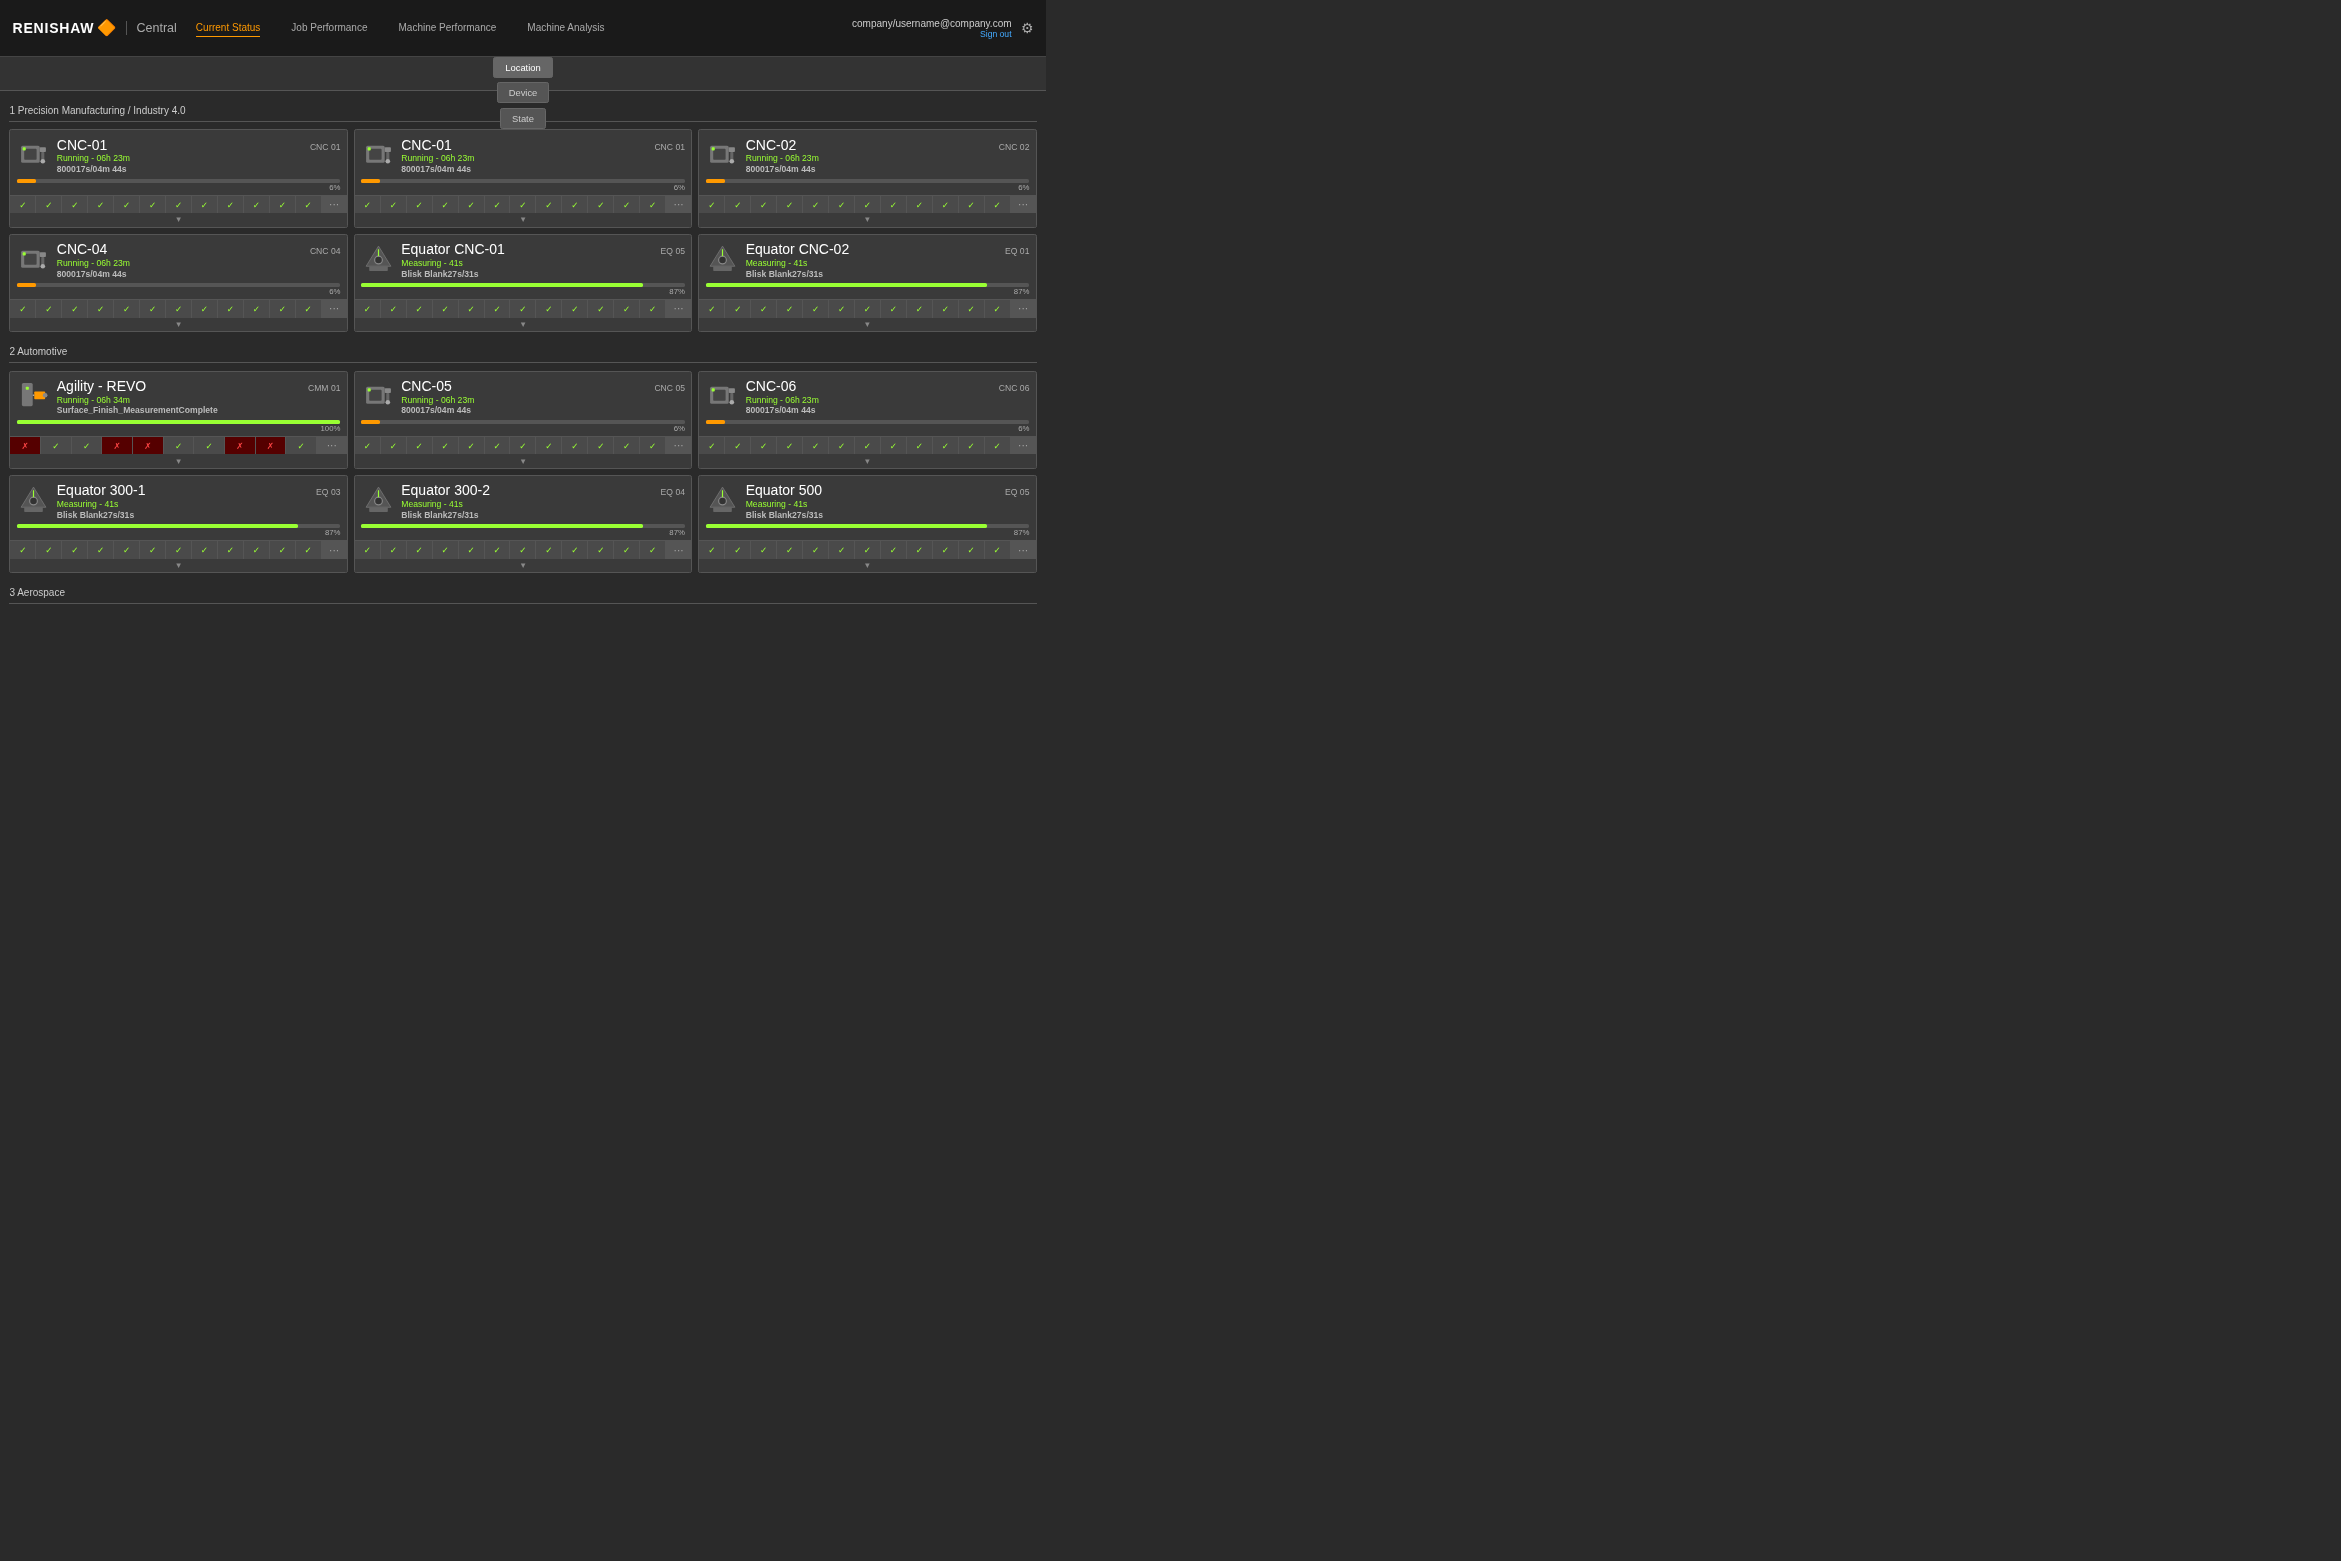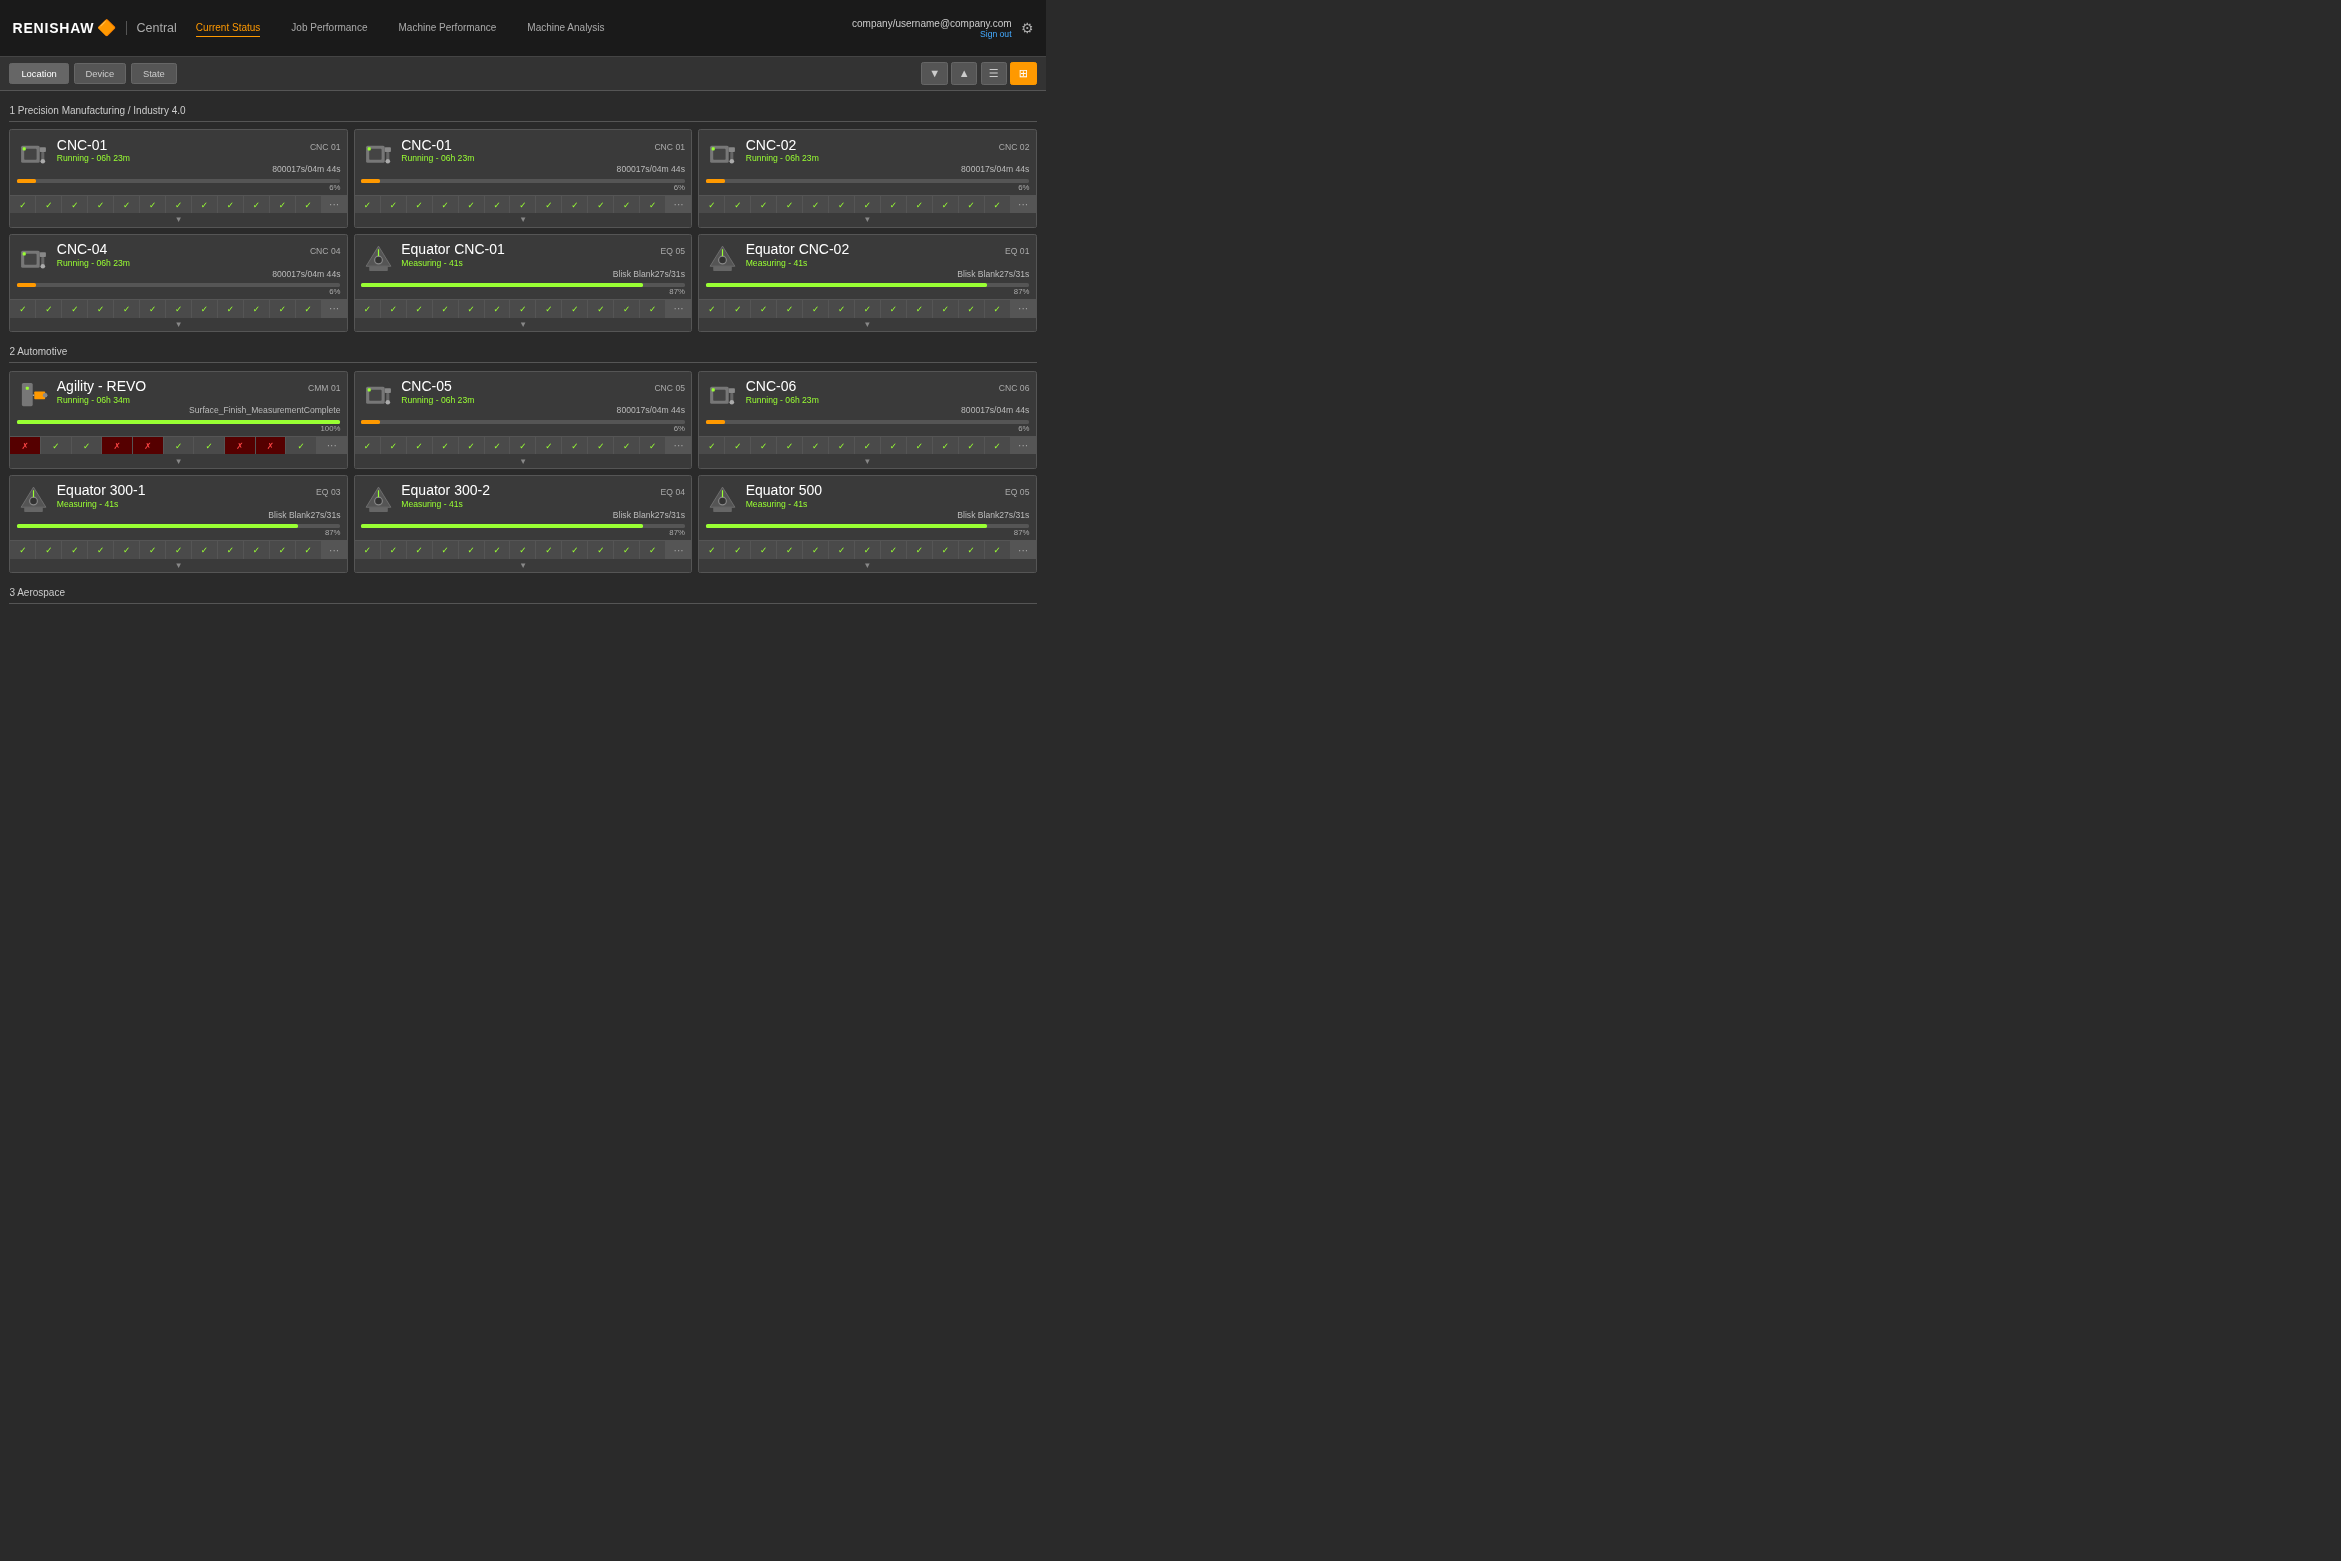--- a/index.html
+++ b/index.html
@@ -83,20 +83,21 @@
 
     
     .toolbar {
       background: #333;
       height: 34px;
       display: flex;
       align-items: center;
       padding: 0 9.4px;
       border-bottom: 0.8px solid #555;
       gap: 4.7px;
+      flex-direction: column;
     }
     .toolbar-btn {
       background: #555;
       color: #ccc;
       border: 0.8px solid #666;
       padding: 3.9px 11px;
       font-size: 9.4px;
       cursor: pointer;
       border-radius: 2.3px;
     }
@@ -193,23 +194,24 @@
       color: #aaa;
       font-size: 8.6px;
     }
     .card-status {
       color: #9f3;
       font-size: 8.6px;
       margin: 0.8px 0;
     }
     .card-metrics {
       display: flex;
-      justify-content: flex-end;
+      justify-content: flex-start;
       font-size: 8.6px;
       color: #bbb;
+      font-weight: bold;
     }
     .card-progress-row {
       padding: 1.6px 6.2px 3.1px 6.2px;
     }
     .progress-bar-bg {
       background: #555;
       height: 3.9px;
       border-radius: 1.6px;
       width: 100%;
     }

